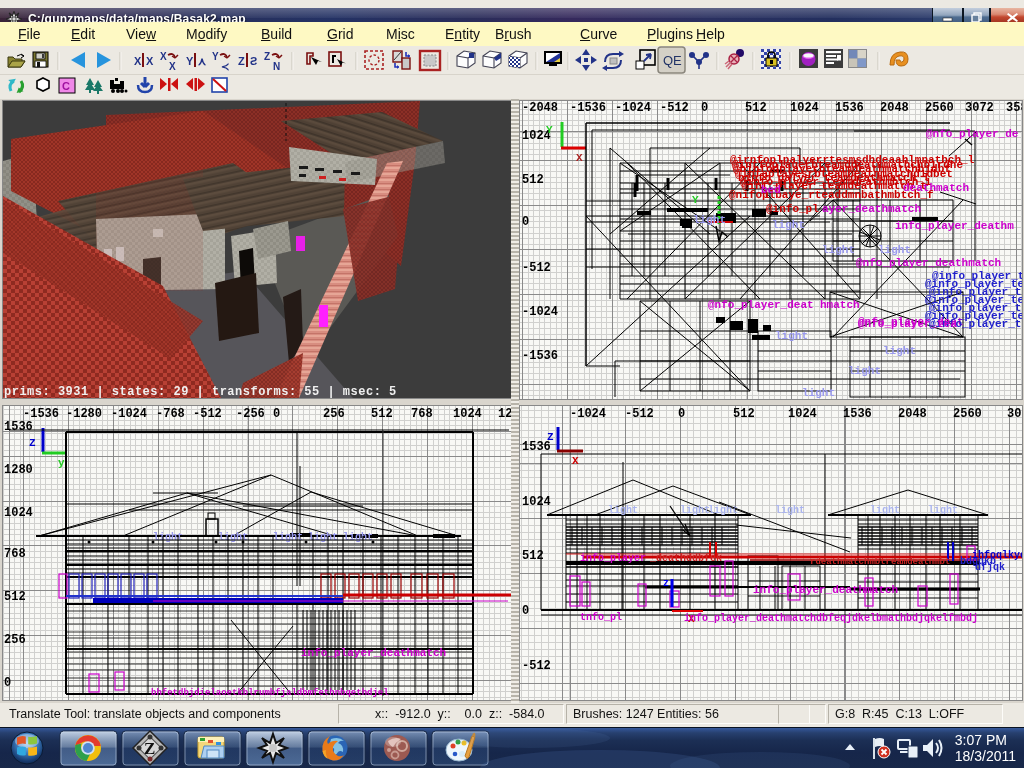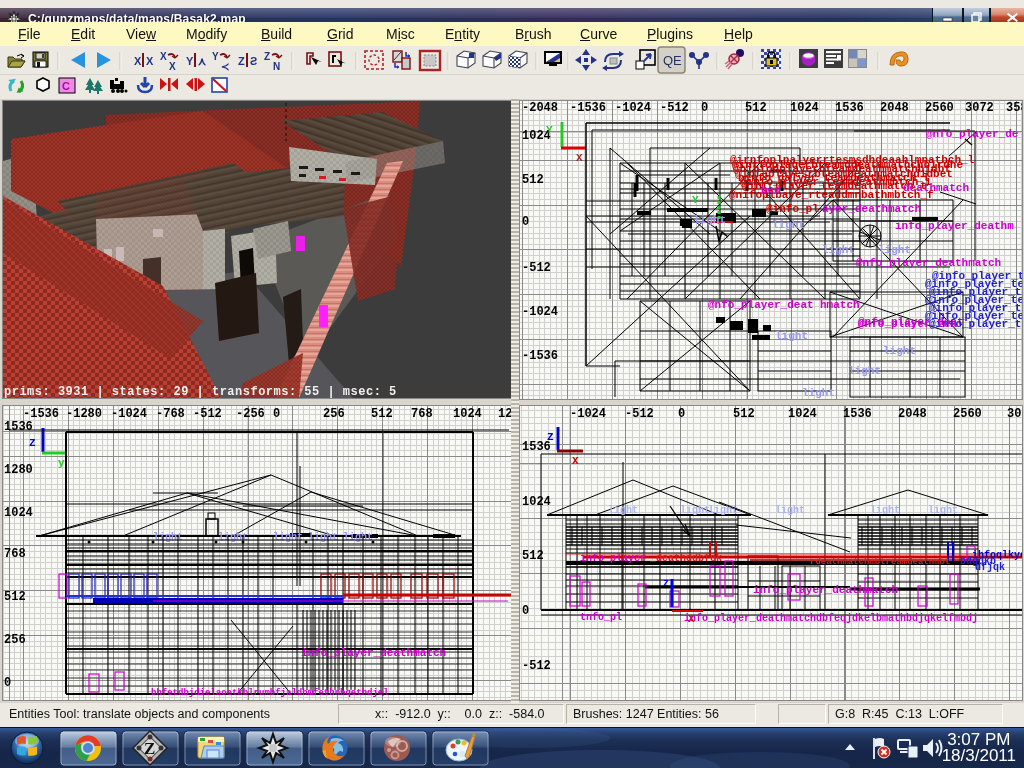--- a/index.html
+++ b/index.html
@@ -46,21 +46,21 @@
   repeating-linear-gradient(0deg,#d0d0ce 0px,#d0d0ce 1px,transparent 1px,transparent 6.86px);
   background-position:50px 39px;}
 #vsplit{position:absolute;left:511px;top:0;width:8px;height:604px;background:#d9d5cd;
  background-image:repeating-linear-gradient(0deg,#efece6 0px,#efece6 2px,#b8b4aa 2px,#b8b4aa 4px);}
 
 #statusbar{position:absolute;left:0;top:703px;width:1024px;height:24px;background:#ece9e2;font-size:12.5px;color:#111;}
 .sseg{position:absolute;top:1px;height:20px;border:1px solid;border-color:#b6b2a8 #fdfcf9 #fdfcf9 #b6b2a8;padding:2px 6px 0 6px;box-sizing:border-box;}
 
 #taskbar{position:absolute;left:0;top:727px;width:1024px;height:41px;
  background:linear-gradient(180deg,#35589b 0%,#27406f 12%,#1c2f55 30%,#16264a 60%,#182849 100%);border-top:1px solid #0a1322;}
-#clock{position:absolute;right:8px;top:4px;text-align:center;line-height:16px;color:#fff;font-size:17px;}
+#clock{position:absolute;right:8px;top:4px;text-align:left;line-height:16px;color:#fff;font-size:14px;}
 #v3d svg,#vxy svg,#vxz svg,#vyz svg{position:absolute;left:0;top:0;z-index:1;}
 #toolbar1 svg,#toolbar2 svg{position:absolute;left:0;top:0;}
 </style>
 </head>
 <body>
 <div id="screen">
   <div id="titlebar">
     <div class="shine"></div>
     <svg id="titleicon" viewBox="0 0 16 16">
         <path d="M8 0.5 L9.6 5 L12.8 2 L11 6.4 L15.5 8 L11 9.6 L12.8 14 L9.6 11 L8 15.5 L6.4 11 L3.2 14 L5 9.6 L0.5 8 L5 6.4 L3.2 2 L6.4 5 Z" fill="#fdfdfd" stroke="#222" stroke-width="1.1"></path>
@@ -89,24 +89,24 @@
 
   <div id="menubar">
     <span style="left:18px"><u>F</u>ile</span>
     <span style="left:71px"><u>E</u>dit</span>
     <span style="left:126px">Vie<u>w</u></span>
     <span style="left:186px">M<u>o</u>dify</span>
     <span style="left:261px"><u>B</u>uild</span>
     <span style="left:327px"><u>G</u>rid</span>
     <span style="left:386px">M<u>i</u>sc</span>
     <span style="left:445px">E<u>n</u>tity</span>
-    <span style="left:515px">B<u>r</u>ush</span>
+    <span style="left:495px">B<u>r</u>ush</span>
     <span style="left:580px"><u>C</u>urve</span>
     <span style="left:647px"><u>P</u>lugins</span>
-    <span style="left:724px"><u>H</u>elp</span>
+    <span style="left:696px"><u>H</u>elp</span>
   </div>
 
   <div id="toolbar1">
       <svg width="1024" height="28" viewBox="0 46 1024 28">
         <defs>
           <pattern id="chk8" width="4" height="4" patternUnits="userSpaceOnUse">
             <rect width="4" height="4" fill="#fff"></rect>
             <rect width="2" height="2" fill="#223388"></rect>
             <rect x="2" y="2" width="2" height="2" fill="#223388"></rect>
           </pattern>
@@ -958,23 +958,23 @@
           <text x="440" y="158" font-family="Liberation Mono" font-size="10" fill="#2222cc" font-weight="bold">bdgqkb</text>
           <text x="455" y="164" font-family="Liberation Mono" font-size="10" fill="#2222cc" font-weight="bold">dfjqk</text>
           <text x="452" y="152" font-family="Liberation Mono" font-size="10" fill="#0000cc" font-weight="bold">ihfoqlkyeqdbq</text>
           <text x="290" y="158" font-family="Liberation Mono" font-size="9" fill="#cc2222" font-weight="bold">rdeathmatchmbtreamdeatnmbt</text>
         </svg>
       </div>
     <div id="vsplit"></div>
   </div>
 
   <div id="statusbar">
-    <div class="sseg" style="left:2px;width:334px;border-color:transparent;">Entities Tool: translate objects and components</div>
+    <div class="sseg" style="left:2px;width:334px;border-color:transparent;">Translate Tool: translate objects and components</div>
     <div class="sseg" style="left:338px;width:226px;padding-left:36px;">x::&nbsp; -912.0&nbsp; y::&nbsp;&nbsp;&nbsp; 0.0&nbsp; z::&nbsp; -584.0</div>
-    <div class="sseg" style="left:566px;width:190px;">Brushes: 1247 Entities: 56</div>
+    <div class="sseg" style="left:566px;width:244px;">Brushes: 1247 Entities: 56</div>
     <div class="sseg" style="left:778px;width:48px;"></div>
     <div class="sseg" style="left:828px;width:175px;">G:8&nbsp; R:45&nbsp; C:13&nbsp; L:OFF</div>
   </div>
 
   <div id="taskbar">
     <svg width="1024" height="41" viewBox="0 0 1024 41" style="position:absolute;left:0;top:0">
         <defs>
           <radialGradient id="orb" cx="50%" cy="35%" r="70%">
             <stop offset="0%" stop-color="#9ec8ee"></stop>
             <stop offset="45%" stop-color="#3a7abc"></stop>

